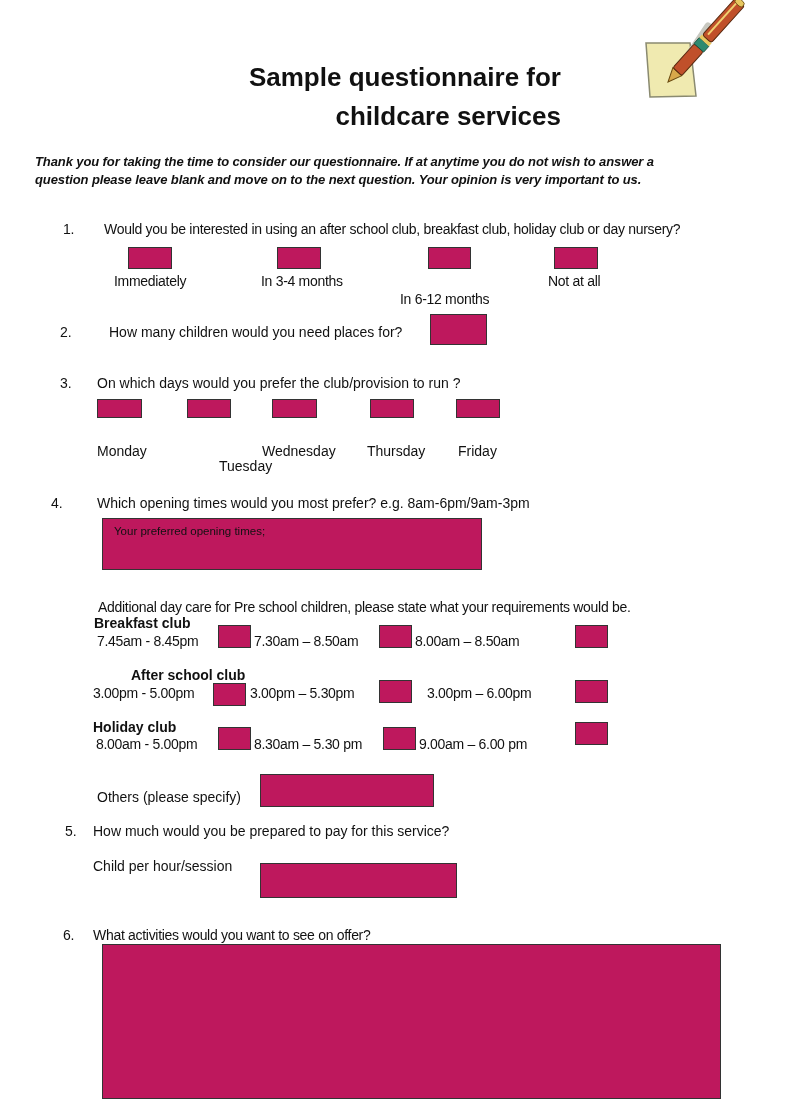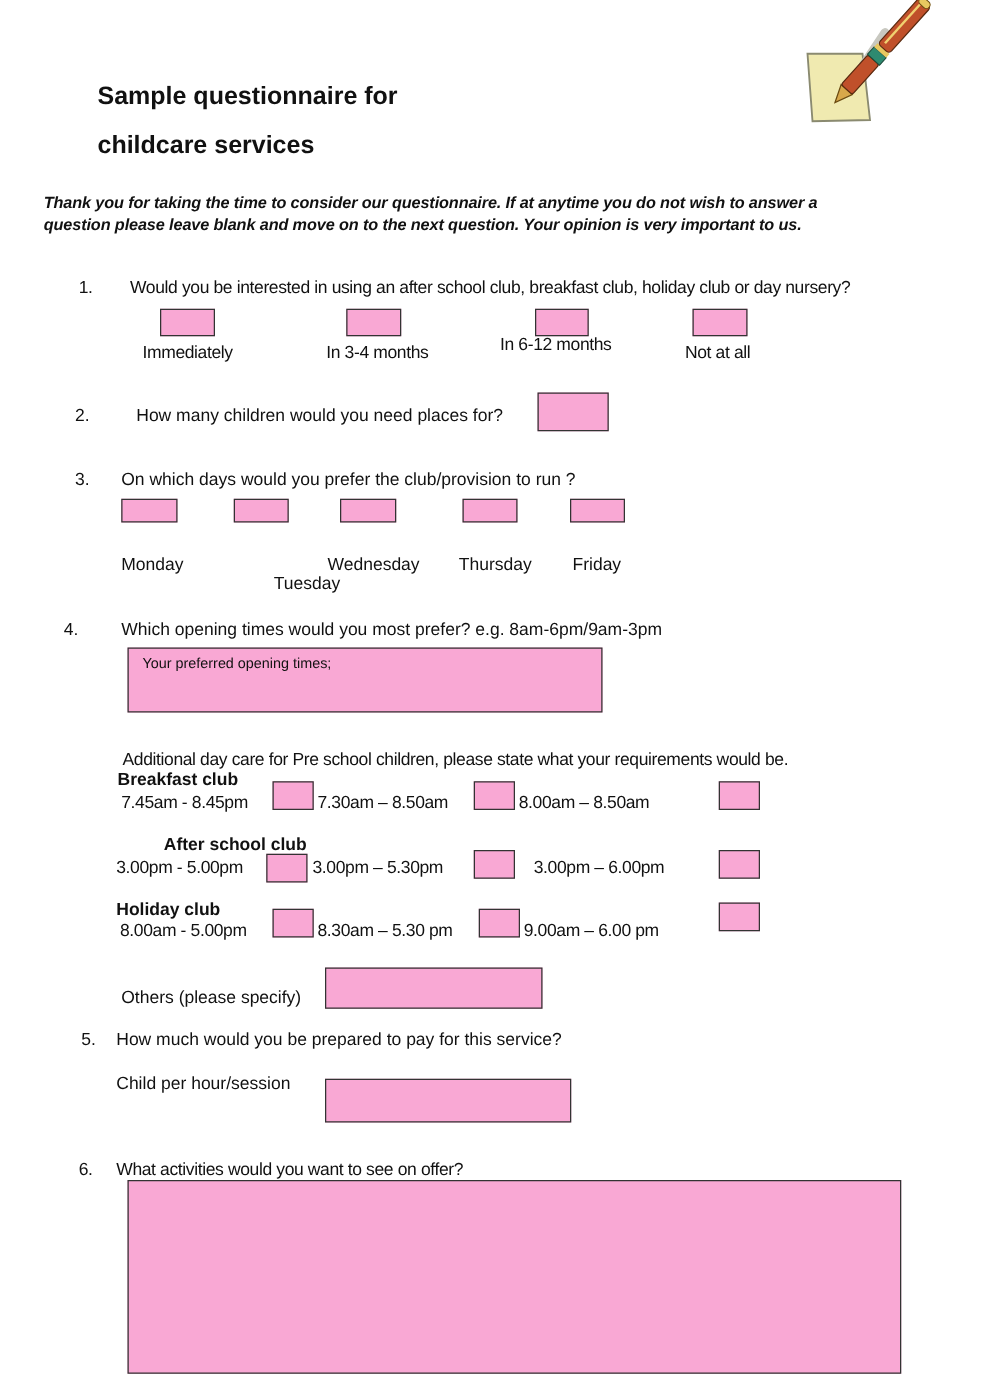--- a/index.html
+++ b/index.html
@@ -1,23 +1,23 @@
 <!DOCTYPE html>
 <html><head>
   <meta charset="utf-8">
   <style>
     html, body { margin: 0; padding: 0; background: #ffffff; }
     body { width: 794px; height: 1103px; position: relative; overflow: hidden;
            font-family: "Liberation Sans", sans-serif; color: #111; }
     .abs { position: absolute; white-space: nowrap; }
-    .title { font-weight: bold; font-size: 20px; text-align: left; width: 500px; left: 78px; line-height: 36px; }
+    .title { font-weight: bold; font-size: 26px; text-align: right; width: 500px; left: 61px; line-height: 36px; }
     .intro { font-style: italic; font-weight: bold; font-size: 13px; left: 35px; line-height: 17px; letter-spacing: -0.1px; }
     .q { font-size: 14px; }
     .cond { font-size: 14px; letter-spacing: -0.3px; }
-    .box { position: absolute; border: 1.5px solid #333; background: #f9a8d4; box-sizing: border-box; cursor: pointer; }
+    .box { position: absolute; border: 1.5px solid #333; background: #be185d; box-sizing: border-box; cursor: pointer; }
     .sub { font-size: 14px; font-weight: bold; }
     .small { font-size: 11.5px; }
     .clipart { position: absolute; left: 640px; top: 0; width: 125px; height: 100px; }
   </style>
 </head>
 <body>
 
 <div class="abs title" style="top:59px;">Sample questionnaire for</div>
 <div class="abs title" style="top:98px;">childcare services</div>
 
@@ -41,21 +41,21 @@
 <div class="abs cond" style="left:63px; top:221px;">1.</div>
 <div class="abs cond" style="left:104px; top:221px;">Would you be interested in using an after school club, breakfast club, holiday club or day nursery?</div>
 
 <div class="box" style="left:128px; top:247px; width:44px; height:22px;"></div>
 <div class="box" style="left:277px; top:247px; width:44px; height:22px;"></div>
 <div class="box" style="left:428px; top:247px; width:43px; height:22px;"></div>
 <div class="box" style="left:554px; top:247px; width:44px; height:22px;"></div>
 
 <div class="abs cond" style="left:114px; top:273px;">Immediately</div>
 <div class="abs cond" style="left:261px; top:273px;">In 3-4 months</div>
-<div class="abs cond" style="left:400px; top:267px;">In 6-12 months</div>
+<div class="abs cond" style="left:400px; top:291px;">In 6-12 months</div>
 <div class="abs cond" style="left:548px; top:273px;">Not at all</div>
 
 <div class="abs q" style="left:60px; top:324px;">2.</div>
 <div class="abs q" style="left:109px; top:324px;">How many children would you need places for?</div>
 <div class="box" style="left:430px; top:314px; width:57px; height:31px;"></div>
 
 <div class="abs q" style="left:60px; top:375px;">3.</div>
 <div class="abs q" style="left:97px; top:375px;">On which days would you prefer the club/provision to run ?</div>
 
 <div class="box" style="left:97px; top:399px; width:45px; height:19px;"></div>

